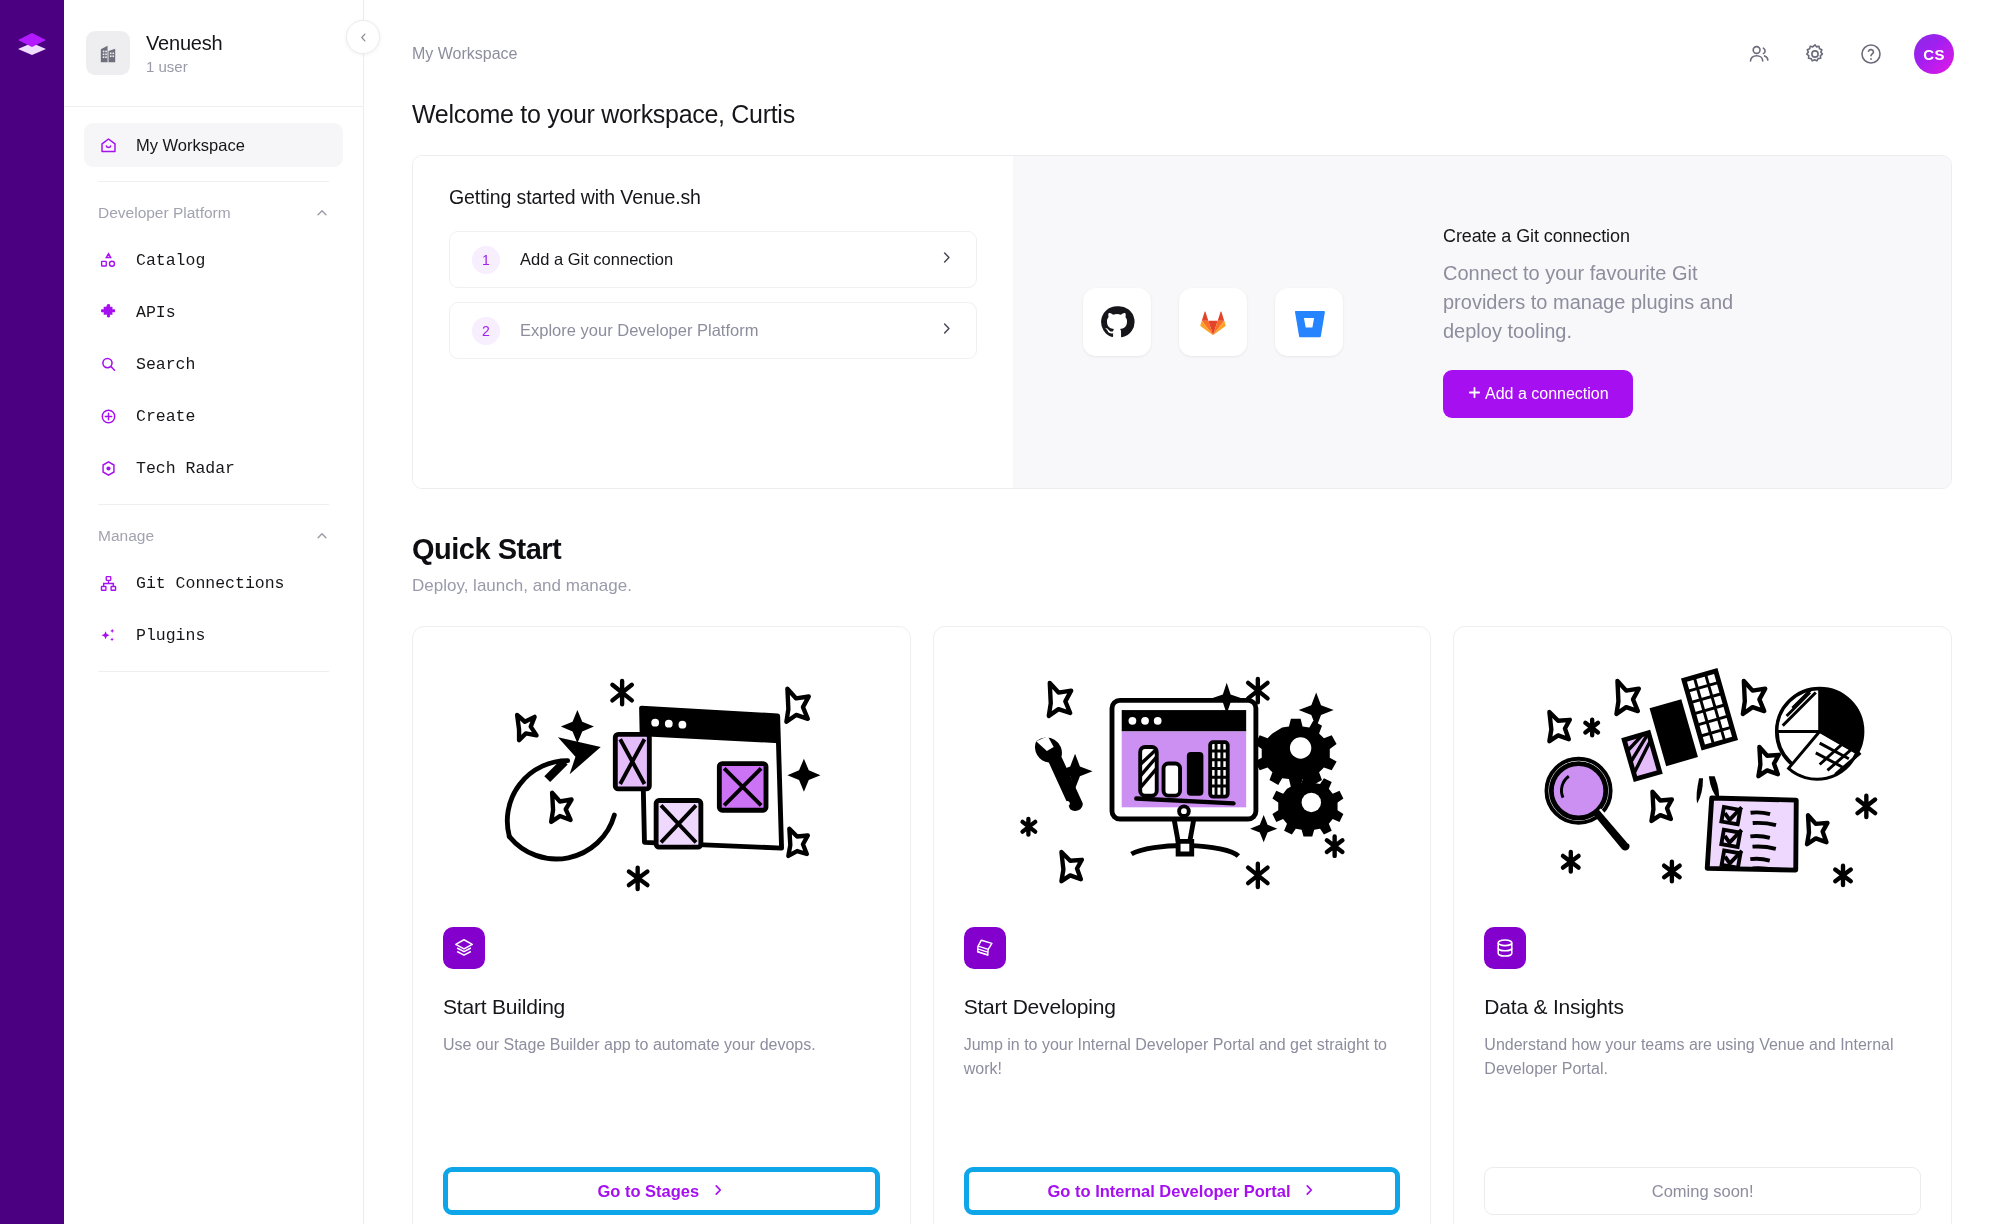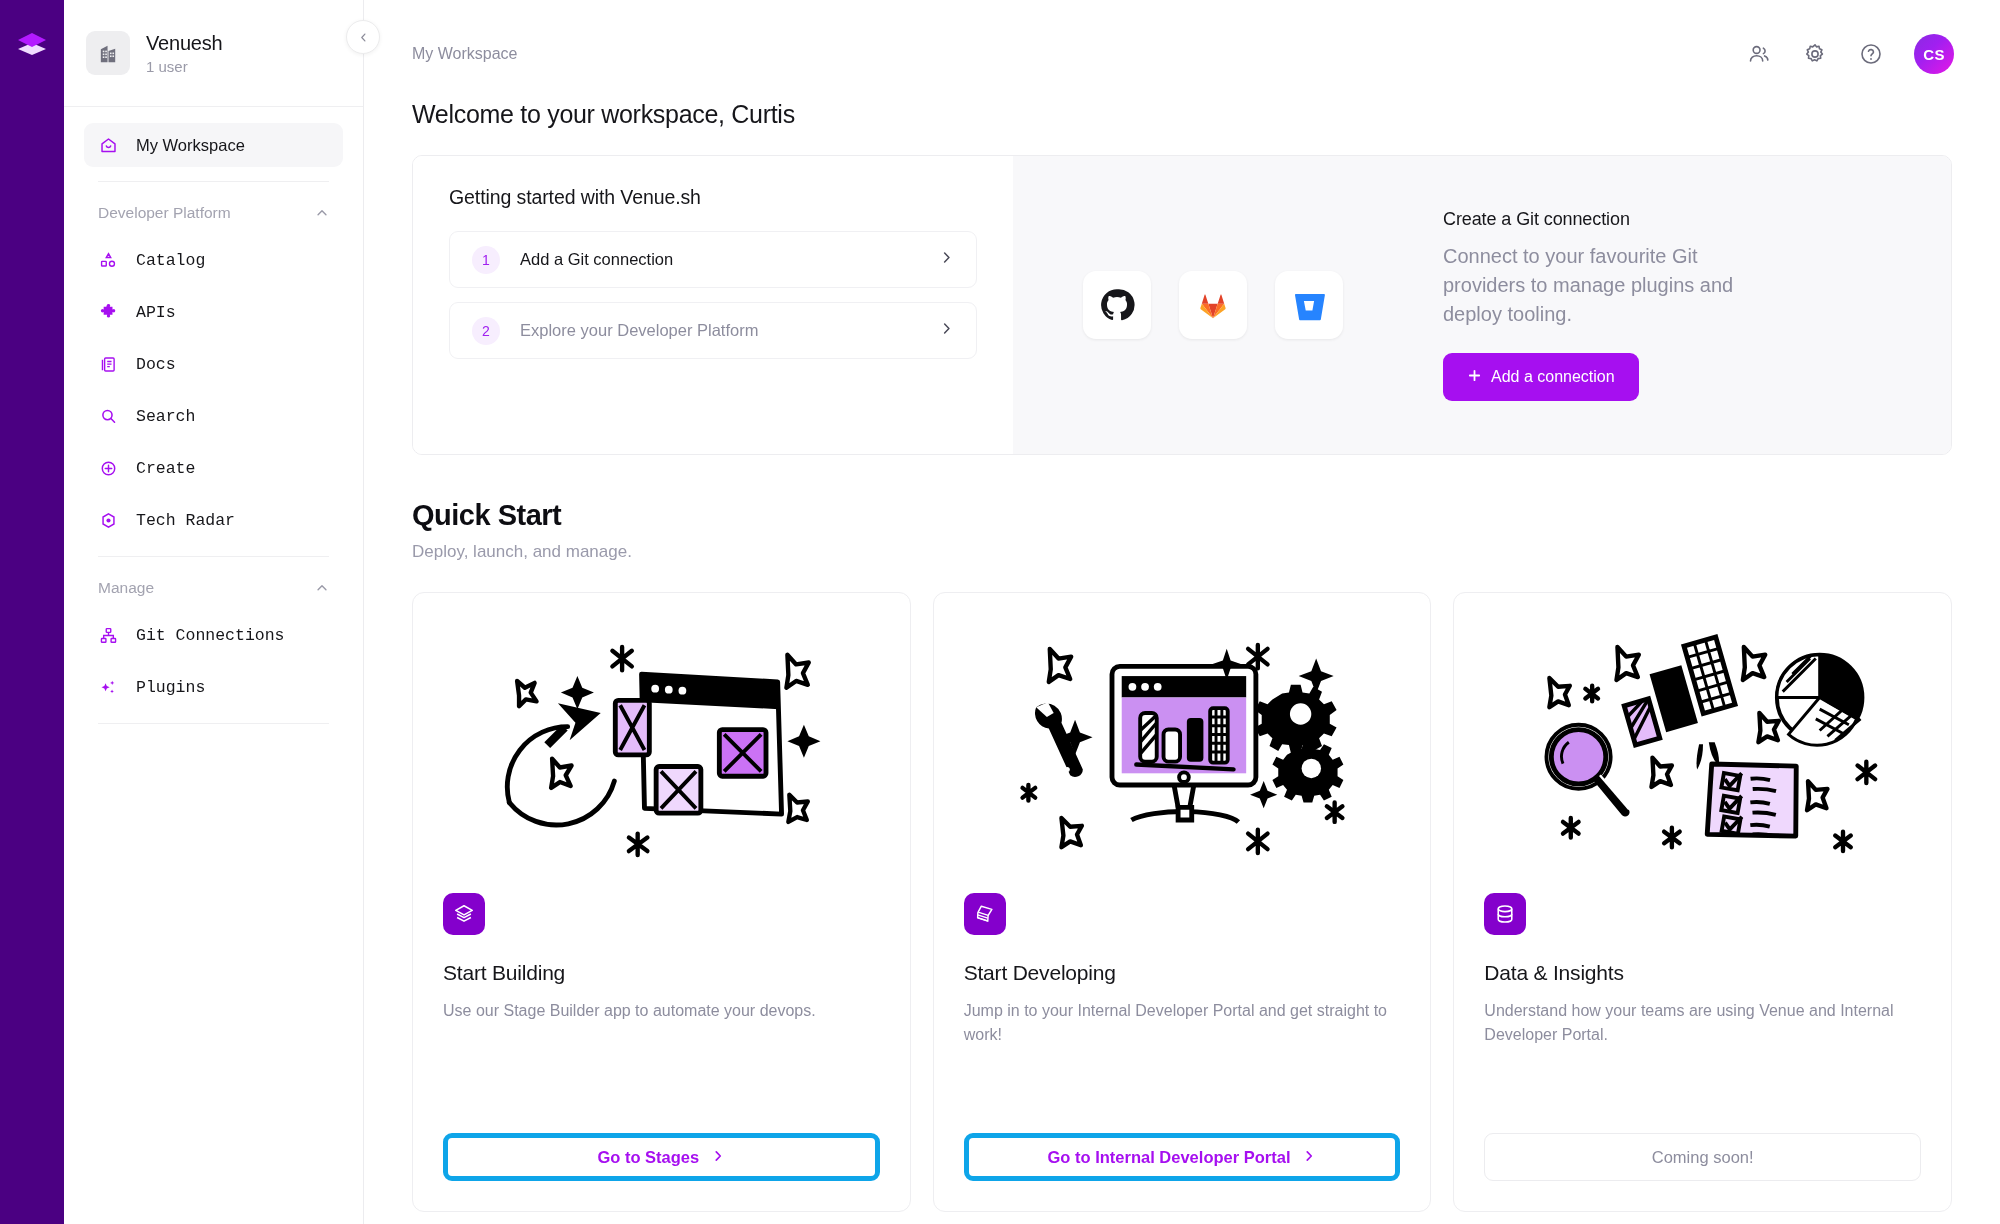--- a/index.html
+++ b/index.html
@@ -89,21 +89,21 @@
 
   .welcome {
     font-size: 25px; color: #16161a; letter-spacing: -0.3px;
     padding: 22px 48px 0 48px;
   }
 
   
   .gs-panel {
     margin: 26px 48px 0 48px;
     border: 1px solid #ededf0; border-radius: 10px;
-    display: flex; overflow: hidden; height: 300px;
+    display: flex; overflow: hidden; height: 334px;
   }
   .gs-left { flex: 0 0 600px; padding: 30px 36px; background: #fff; }
   .gs-title { font-size: 19.5px; color: #16161a; margin-bottom: 22px; letter-spacing: -0.1px; }
   .gs-step {
     display: flex; align-items: center; gap: 20px;
     border: 1px solid #f0f0f3; border-radius: 9px;
     height: 57px; padding: 0 22px; margin-bottom: 14px;
     cursor: pointer; background: #fff;
   }
   .gs-num {
@@ -123,21 +123,21 @@
   .logo-row { display: flex; gap: 28px; flex: 0 0 auto; margin-right: 100px; }
   .logo-tile {
     width: 68px; height: 68px; border-radius: 13px;
     background: #fff; box-shadow: 0 1px 3px rgba(0,0,0,0.07);
     display: flex; align-items: center; justify-content: center;
   }
   .gs-cta { max-width: 330px; }
   .gs-cta-title { font-size: 18px; color: #16161a; margin-bottom: 12px; letter-spacing: -0.1px; }
   .gs-cta-desc { font-size: 20px; color: #8d8d9e; line-height: 1.45; margin-bottom: 24px; }
   .btn-primary {
-    display: inline-flex; align-items: center; gap: 9px;
+    display: inline-flex; align-items: center; gap: 3px;
     background: #a60ff0; color: #fff; border: none;
     border-radius: 9px; height: 48px; padding: 0 24px;
     font-size: 16px; cursor: pointer; font-family: inherit;
   }
 
   
   .qs-head { padding: 44px 48px 0 48px; }
   .qs-title { font-size: 29px; color: #0d0d12; letter-spacing: -0.5px; font-weight: bold; }
   .qs-sub { font-size: 17px; color: #9a9aab; margin-top: 10px; }
 
@@ -250,29 +250,20 @@
           <div class="nav-item">
             <span class="ico">
               <svg viewBox="0 0 22 22" width="19" height="19" fill="#a60ff0">
                 <path d="M9 2.6a2.1 2.1 0 0 1 4 0c0 .8-.5 1.2-.5 1.8h3.1v3.1c.6 0 1-.5 1.8-.5a2.1 2.1 0 0 1 0 4c-.8 0-1.2-.5-1.8-.5v3.1h-3.1c0 .6.5 1 .5 1.8a2.1 2.1 0 0 1-4 0c0-.8.5-1.2.5-1.8H5.4v-3.1c-.6 0-1 .5-1.8.5a2.1 2.1 0 0 1 0-4c.8 0 1.2.5 1.8.5V4.4h3.1C8.5 3.8 9 3.4 9 2.6z"></path>
               </svg>
             </span>
             <span>APIs</span>
           </div>
           <div class="nav-item">
             <span class="ico">
-              <svg viewBox="0 0 22 22" width="19" height="19" fill="none" stroke="#a60ff0" stroke-width="1.6" stroke-linejoin="round">
-                <rect x="6.5" y="3.5" width="11" height="15" rx="1.2"></rect>
-                <path d="M4 5.5v12.2M9.5 7.5h5M9.5 10.5h5M9.5 13.5h3"></path>
-              </svg>
-            </span>
-            <span>Docs</span>
-          </div>
-          <div class="nav-item">
-            <span class="ico">
               <svg viewBox="0 0 22 22" width="19" height="19" fill="none" stroke="#a60ff0" stroke-width="1.8" stroke-linecap="round">
                 <circle cx="9.8" cy="9.4" r="5.3"></circle>
                 <path d="M13.8 13.4 L18 17.6"></path>
               </svg>
             </span>
             <span>Search</span>
           </div>
           <div class="nav-item">
             <span class="ico">
               <svg viewBox="0 0 22 22" width="19" height="19" fill="none" stroke="#a60ff0" stroke-width="1.7" stroke-linecap="round">

